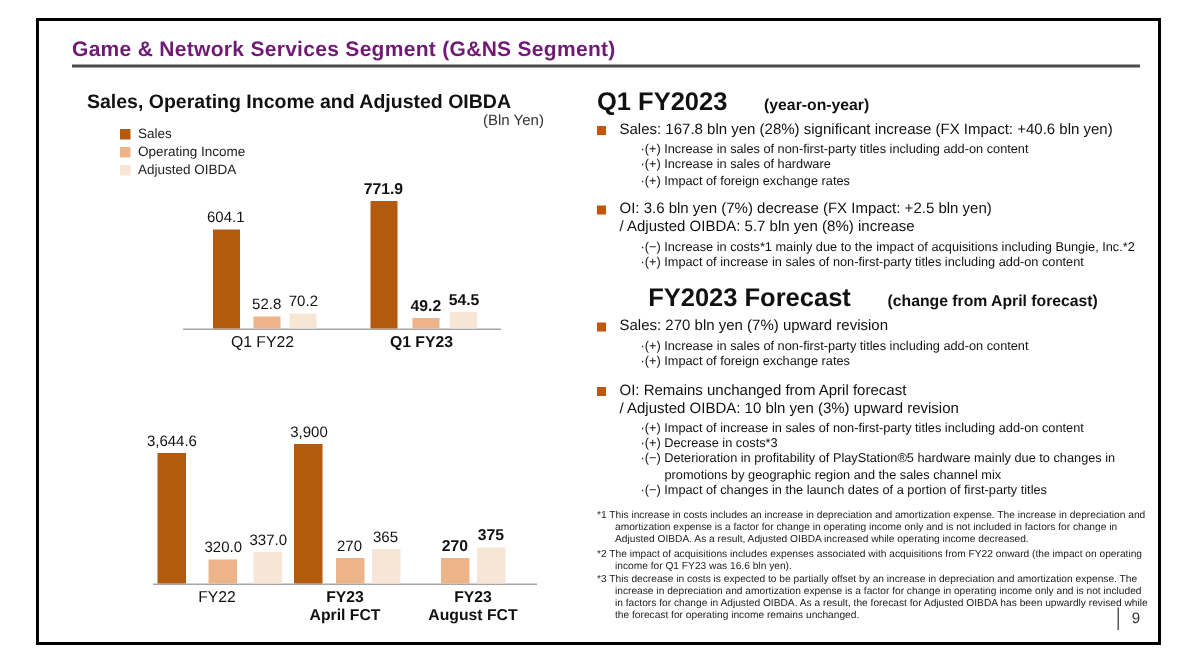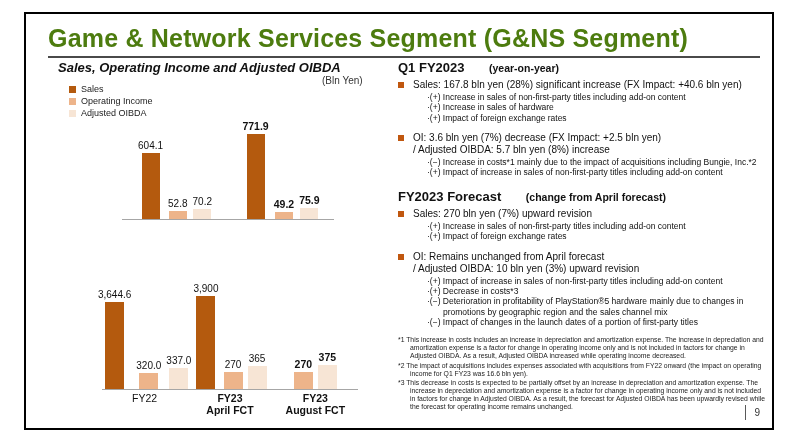--- a/index.html
+++ b/index.html
@@ -3,28 +3,28 @@
 <meta charset="utf-8">
 <style>
   * { margin:0; padding:0; box-sizing:border-box; }
   html,body { width:800px; height:443px; background:#fff; font-family:"Liberation Sans", sans-serif; color:#111; }
   body { position:relative; overflow:hidden; }
 
   .frame { position:absolute; left:24px; top:12px; width:750px; height:418px;
            border:2px solid #000; background:#fff; overflow:hidden; }
 
   .title-block { position:absolute; left:22px; top:10px; width:712px;
-                 font-size:25px; font-weight:bold; color:#4d7c0f; letter-spacing:0.2px;
+                 font-size:14px; font-weight:bold; color:#701a75; letter-spacing:0.2px;
                  padding-bottom:3px; border-bottom:2.5px solid #4a4a4a; }
 
   
-  .chart-title { position:absolute; left:32px; top:46px; font-size:13px; font-weight:bold; color:#111;font-style:italic; }
+  .chart-title { position:absolute; left:32px; top:46px; font-size:13px; font-weight:bold; color:#111; }
   .unit-label  { position:absolute; left:296px; top:61px; font-size:10px; color:#333; }
 
-  .legend { position:absolute; left:43px; top:70px; }
+  .legend { position:absolute; left:54px; top:70px; }
   .leg-item { display:flex; align-items:center; margin-bottom:2px; }
   .leg-sq { width:7px; height:7px; margin-right:5px; flex:0 0 auto; }
   .leg-label { font-size:9px; color:#222; }
 
   .chart { position:absolute; }
   #chart1 { left:96px; top:108px; width:212px; }
   #chart2 { left:76px; top:264px; width:256px; }
   .bars-area { display:flex; justify-content:space-around; align-items:flex-end;
                border-bottom:1px solid #a6a6a6; }
   #chart1 .bars-area { height:98px; }
@@ -35,23 +35,23 @@
   .bar-cell { display:flex; flex-direction:column; align-items:center; justify-content:flex-end; }
   .vlabel { font-size:10px; white-space:nowrap; margin-bottom:2px; color:#111; }
   .vlabel.b { font-weight:bold; font-size:10.5px; }
   .cats-row { display:flex; justify-content:space-around; margin-top:3px; }
   .cat { text-align:center; font-size:10.5px; white-space:pre-line; line-height:1.1; color:#111; }
   .cat.b { font-weight:bold; }
 
   
   .right-col { position:absolute; left:372px; top:44px; width:368px; }
   .sec-head { font-weight:bold; margin-bottom:3px; }
-  .sec-head .main { font-size:13px; }
+  .sec-head .main { font-size:17px; }
   .sec-head .sub { font-size:10.5px; margin-left:4px; }
-  .sec2 { margin-top:4px; }
+  .sec2 { margin-top:4px;text-align:center; }
   .bullet { display:flex; margin-bottom:9px; }
   .bsq { width:6px; height:6px; margin-top:3px; flex:0 0 auto; }
   .btext { margin-left:9px; font-size:10px; line-height:1.2; }
   .subs { margin-top:1px; margin-left:14px; }
   .sub { font-size:8.5px; line-height:1.22; padding-left:16px; text-indent:-16px; }
 
   .footnotes { margin-top:8px; }
   .footnote { font-size:6.8px; line-height:1.15; color:#222;
               padding-left:12px; text-indent:-12px; margin-bottom:2px; }
 
@@ -102,24 +102,28 @@
         <div class="group">
           <div class="bar-cell">
             <div class="vlabel b">771.9</div>
             <div class="bar" style="width: 18px; height: 84.9px; background: rgb(180, 90, 14);"></div>
           </div>
           <div class="bar-cell">
             <div class="vlabel b">49.2</div>
             <div class="bar" style="width: 18px; height: 7.4px; background: rgb(237, 180, 138);"></div>
           </div>
           <div class="bar-cell">
-            <div class="vlabel b">75.9</div>
+            <div class="vlabel b">54.5</div>
             <div class="bar" style="width: 18px; height: 11.4px; background: rgb(247, 229, 213);"></div>
           </div>
         </div>
+      </div>
+    <div class="cats-row">
+        <div class="cat">Q1 FY22</div>
+        <div class="cat b">Q1 FY23</div>
       </div>
   </div>
 
   <div id="chart2" class="chart">
     <div class="bars-area">
         <div class="group">
           <div class="bar-cell">
             <div class="vlabel">3,644.6</div>
             <div class="bar" style="width: 19px; height: 86.7px; background: rgb(180, 90, 14);"></div>
           </div>

